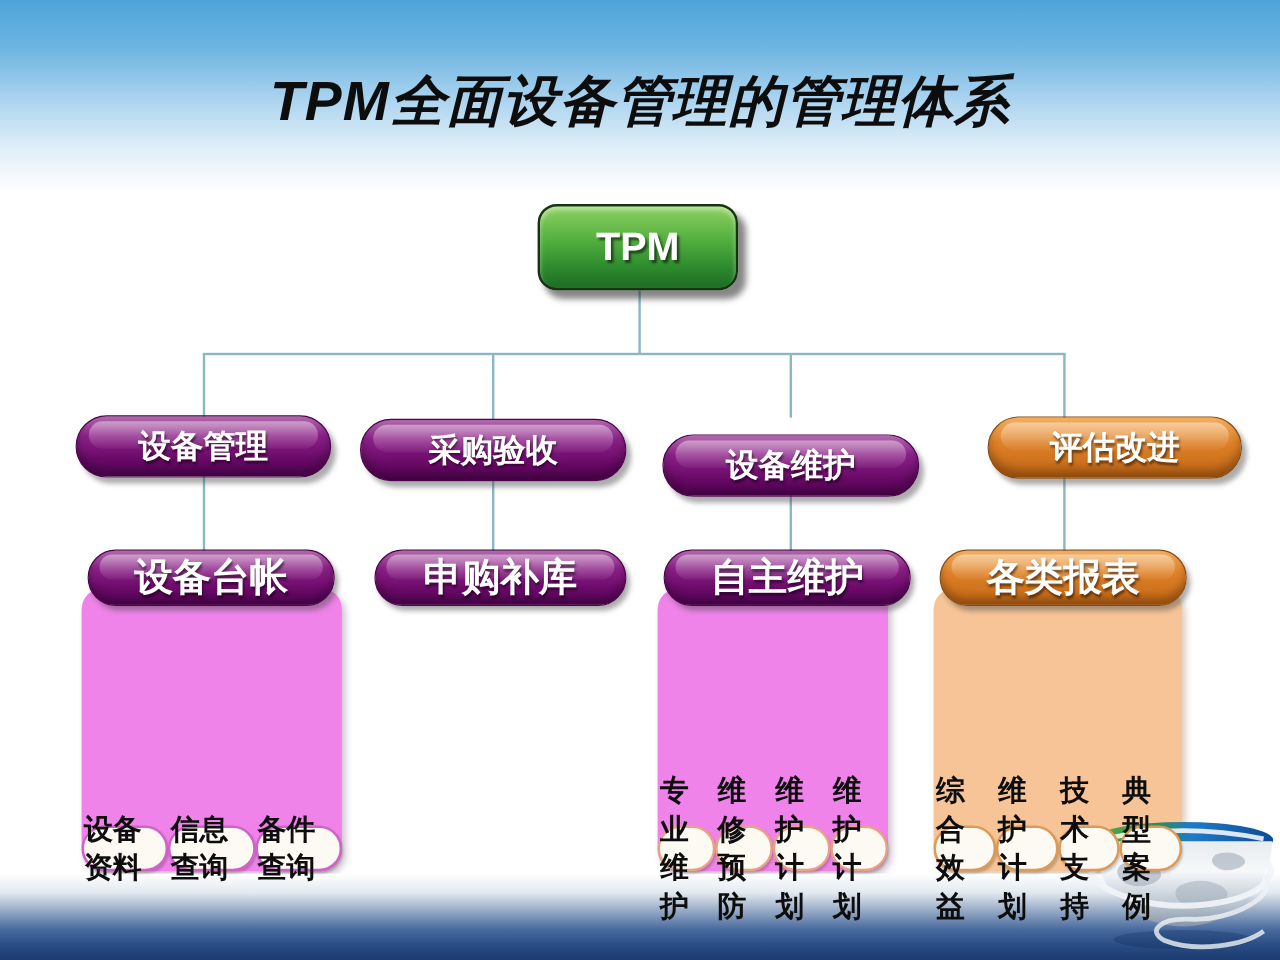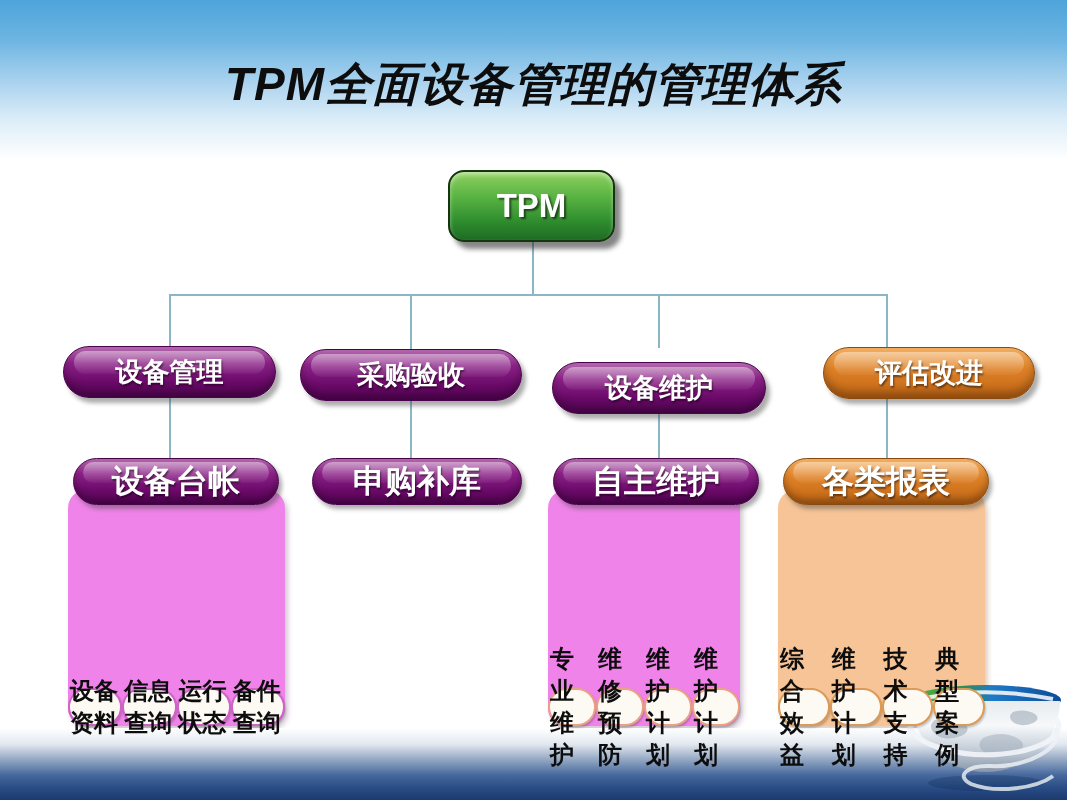--- a/index.html
+++ b/index.html
@@ -149,23 +149,20 @@
   <div class="pill orange pill-b4">
     <span>评估改进</span>
   </div>
 
   <div class="panel pink sp-even panel-1">
     <div class="item">
         <span>设备资料</span>
       </div>
     <div class="item">
         <span>信息查询</span>
-      </div>
-    <div class="item">
-        <span>运行状态</span>
       </div>
     <div class="item">
         <span>备件查询</span>
       </div>
   </div>
 
 
   <div class="panel pink border-salmon sp-grouped panel-3">
     <div class="item">
         <span>专业维护</span>

